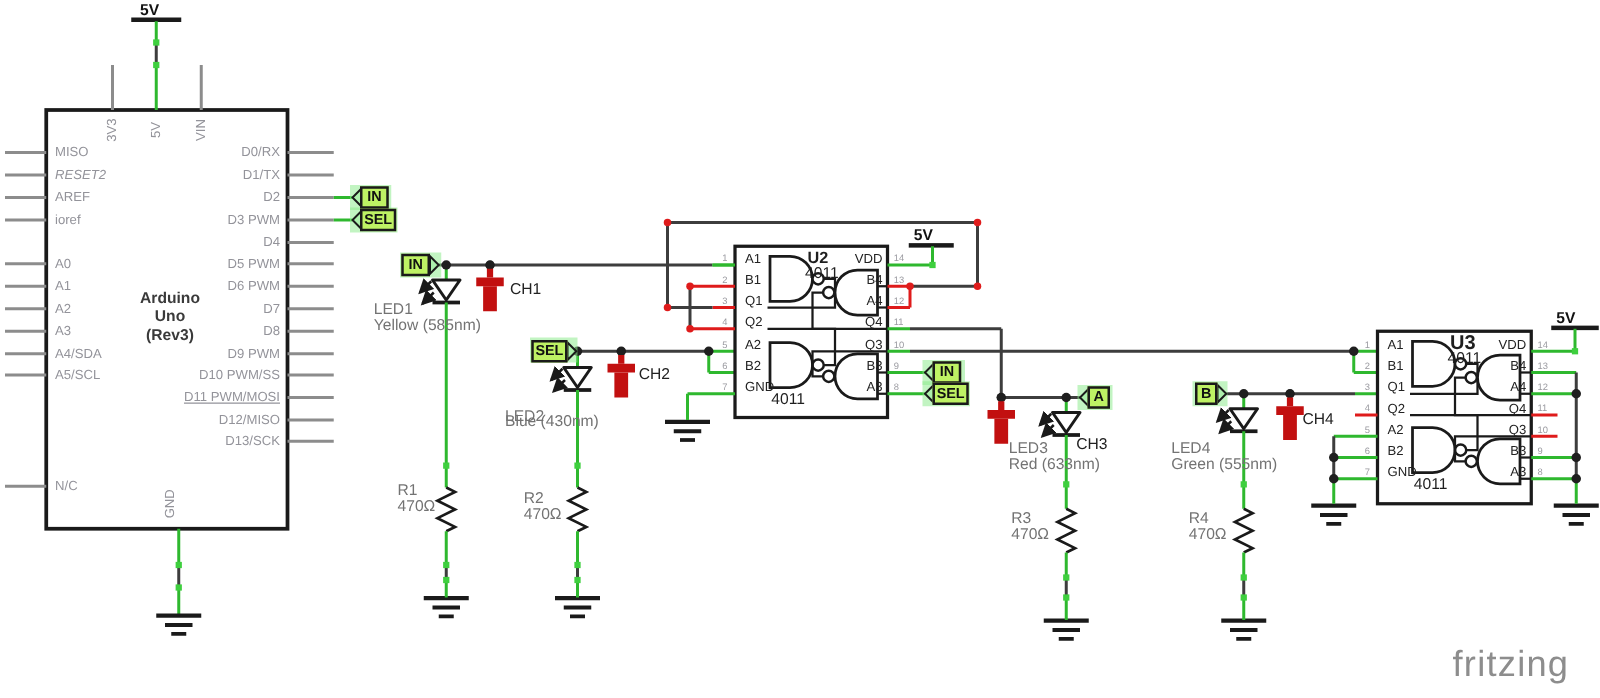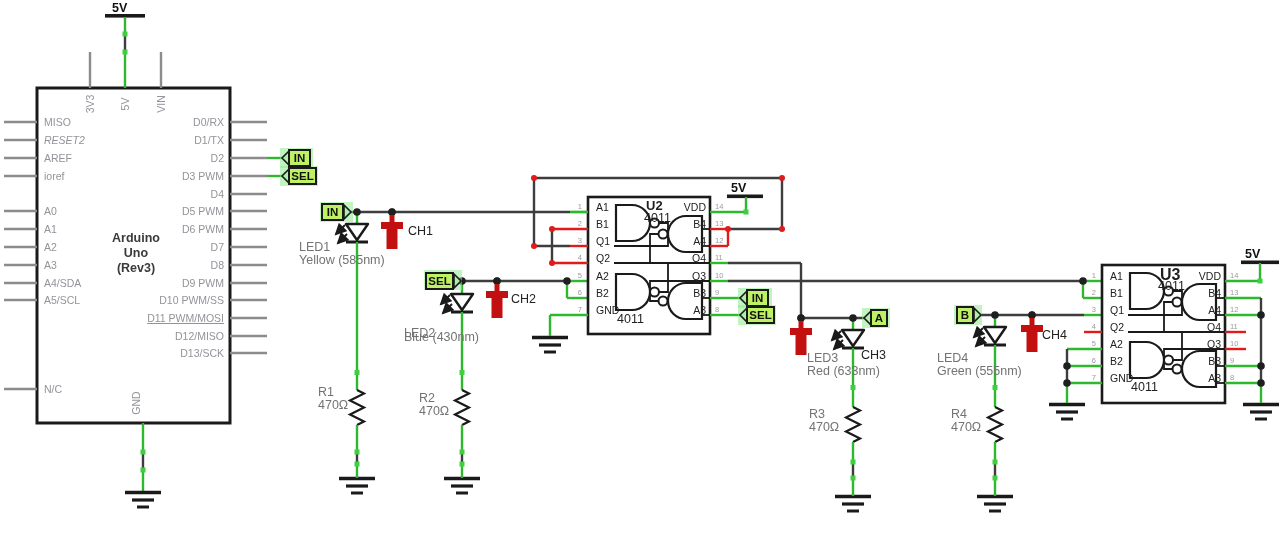--- a/index.html
+++ b/index.html
@@ -454,20 +454,21 @@
 <div class="t plbl" style="left:809px;top:407px;">R3</div>
 <div class="t plbl" style="left:809px;top:420px;">470Ω</div>
 <div class="t plbl" style="left:951px;top:407px;">R4</div>
 <div class="t plbl" style="left:951px;top:420px;">470Ω</div>
 
 <div class="t chlbl" style="left:408px;top:224px;">CH1</div>
 <div class="t chlbl" style="left:511px;top:292px;">CH2</div>
 <div class="t chlbl" style="left:813px;top:348px;margin-left:48px;">CH3</div>
 <div class="t chlbl" style="left:1042px;top:328px;">CH4</div>
 
+<div class="t" id="logo" style="left:1162px;top:516px;">fritzing</div>
 
 <div class="t pinlbl" style="left:44px;top:116px;">MISO</div>
     <div class="t pinlbl" style="left:44px;top:134px;font-style:italic;">RESET2</div>
     <div class="t pinlbl" style="left:44px;top:152px;">AREF</div>
     <div class="t pinlbl" style="left:44px;top:170px;">ioref</div>
     <div class="t pinlbl" style="left:44px;top:205px;">A0</div>
     <div class="t pinlbl" style="left:44px;top:223px;">A1</div>
     <div class="t pinlbl" style="left:44px;top:241px;">A2</div>
     <div class="t pinlbl" style="left:44px;top:259px;">A3</div>
     <div class="t pinlbl" style="left:44px;top:277px;">A4/SDA</div>

